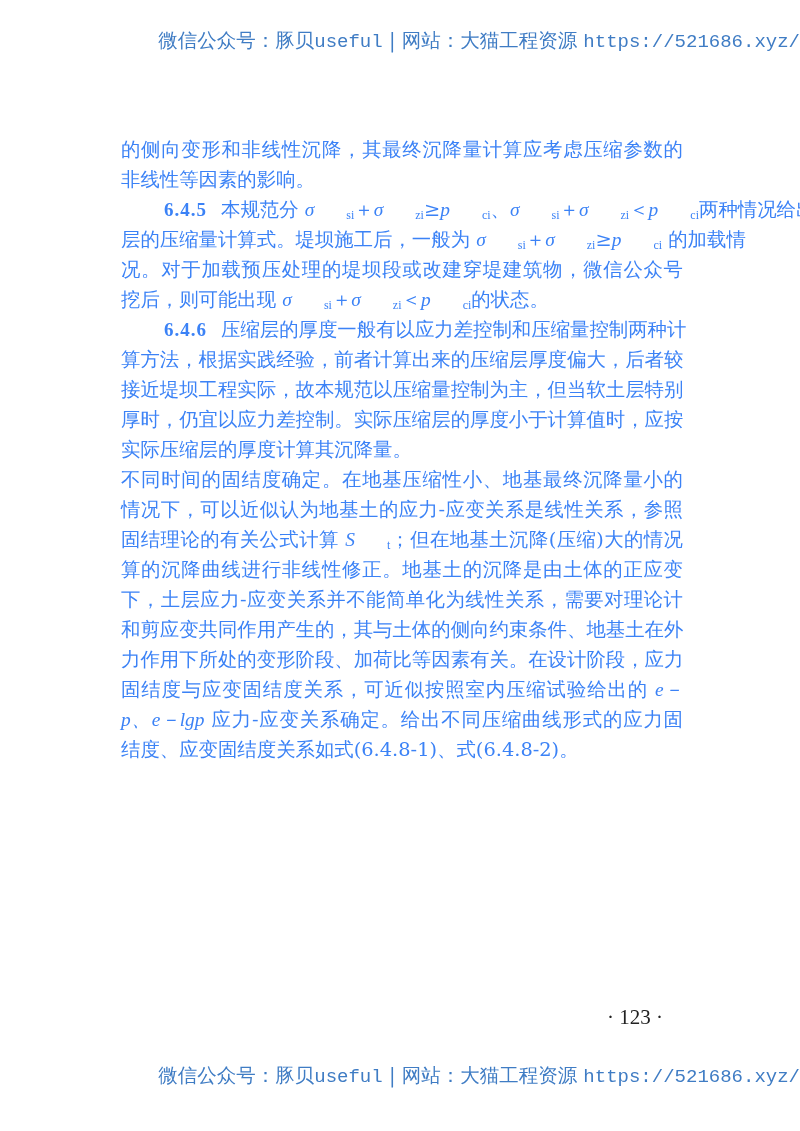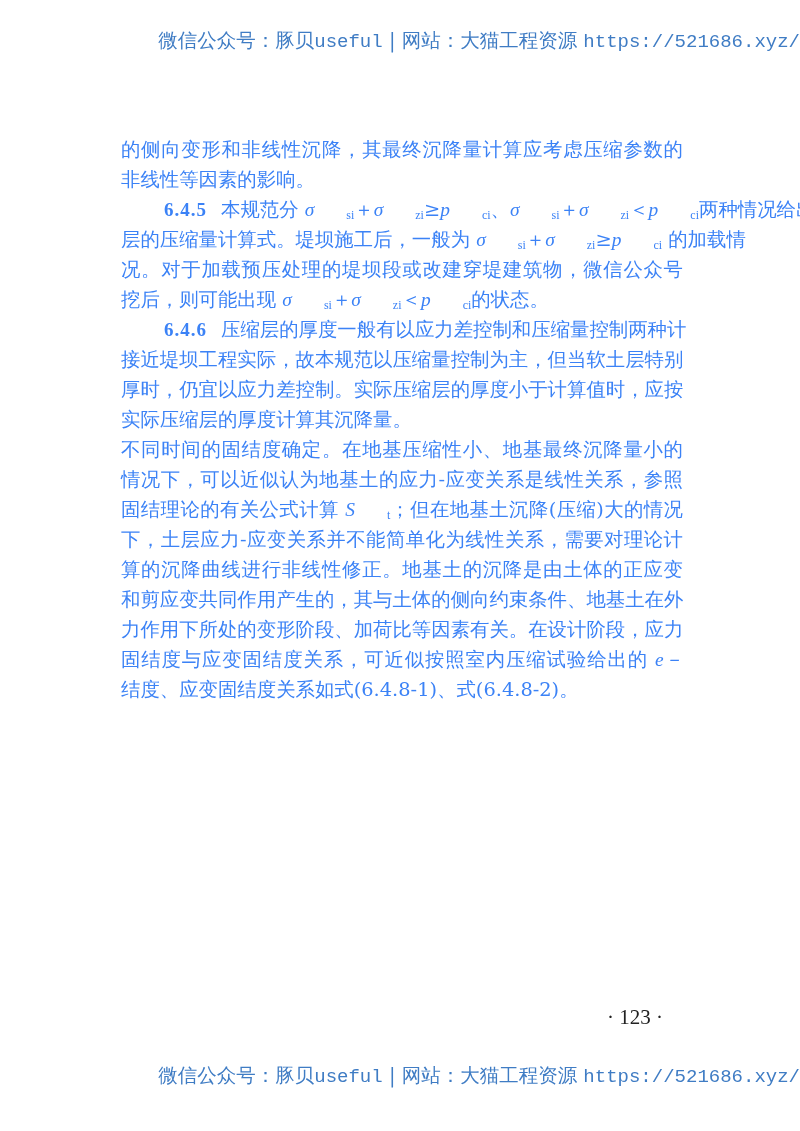--- a/index.html
+++ b/index.html
@@ -40,32 +40,34 @@
 
   <span class="line"><span class="secnum">6.4.5</span><span>本规范分 </span><span class="math"><span>σ</span><span class="sub">si</span></span><span>＋</span><span class="math"><span>σ</span><span class="sub">zi</span></span><span>≥</span><span class="math"><span>p</span><span class="sub">ci</span></span><span>、</span><span class="math"><span>σ</span><span class="sub">si</span></span><span>＋</span><span class="math"><span>σ</span><span class="sub">zi</span></span><span>＜</span><span class="math"><span>p</span><span class="sub">ci</span></span><span>两种情况给出了各土</span></span>
 
   <span class="line"><span>层的压缩量计算式。堤坝施工后，一般为 </span><span class="math"><span>σ</span><span class="sub">si</span></span><span>＋</span><span class="math"><span>σ</span><span class="sub">zi</span></span><span>≥</span><span class="math"><span>p</span><span class="sub">ci</span></span><span> 的加载情</span></span>
 
   <span class="line">况。对于加载预压处理的堤坝段或改建穿堤建筑物，微信公众号</span>
 
   <span class="line last"><span>挖后，则可能出现 </span><span class="math"><span>σ</span><span class="sub">si</span></span><span>＋</span><span class="math"><span>σ</span><span class="sub">zi</span></span><span>＜</span><span class="math"><span>p</span><span class="sub">ci</span></span><span>的状态。</span></span>
 
   <span class="line"><span class="secnum">6.4.6</span><span>压缩层的厚度一般有以应力差控制和压缩量控制两种计</span></span>
+  <span class="line">算方法，根据实践经验，前者计算出来的压缩层厚度偏大，后者较</span>
   <span class="line">接近堤坝工程实际，故本规范以压缩量控制为主，但当软土层特别</span>
   <span class="line">厚时，仍宜以应力差控制。实际压缩层的厚度小于计算值时，应按</span>
   <span class="line last">实际压缩层的厚度计算其沉降量。</span>
 
   <span class="line">不同时间的固结度确定。在地基压缩性小、地基最终沉降量小的</span>
   <span class="line">情况下，可以近似认为地基土的应力-应变关系是线性关系，参照</span>
   <span class="line"><span>固结理论的有关公式计算 </span><span class="math"><span>S</span><span class="sub">t</span></span><span>；但在地基土沉降(压缩)大的情况</span></span>
+  <span class="line">算的沉降曲线进行非线性修正。地基土的沉降是由土体的正应变</span>
   <span class="line">下，土层应力-应变关系并不能简单化为线性关系，需要对理论计</span>
-  <span class="line">算的沉降曲线进行非线性修正。地基土的沉降是由土体的正应变</span>
   <span class="line">和剪应变共同作用产生的，其与土体的侧向约束条件、地基土在外</span>
   <span class="line">力作用下所处的变形阶段、加荷比等因素有关。在设计阶段，应力</span>
   <span class="line"><span>固结度与应变固结度关系，可近似按照室内压缩试验给出的 </span><span class="math">e－</span></span>
+  <span class="line"><span class="math"><span>p、e－lg</span><span>p</span></span><span> 应力-应变关系确定。给出不同压缩曲线形式的应力固</span></span>
   <span class="line last">结度、应变固结度关系如式(6.4.8-1)、式(6.4.8-2)。</span>
 </div>
 
 <div class="page-number">· 123 ·</div>
 
 <div class="watermark bottom">
   <span>微信公众号：豚贝</span><span class="mono">useful</span><span> | </span><span>网站：大猫工程资源 </span><span class="mono">https://521686.xyz/</span>
 </div>
 
 </body></html>

